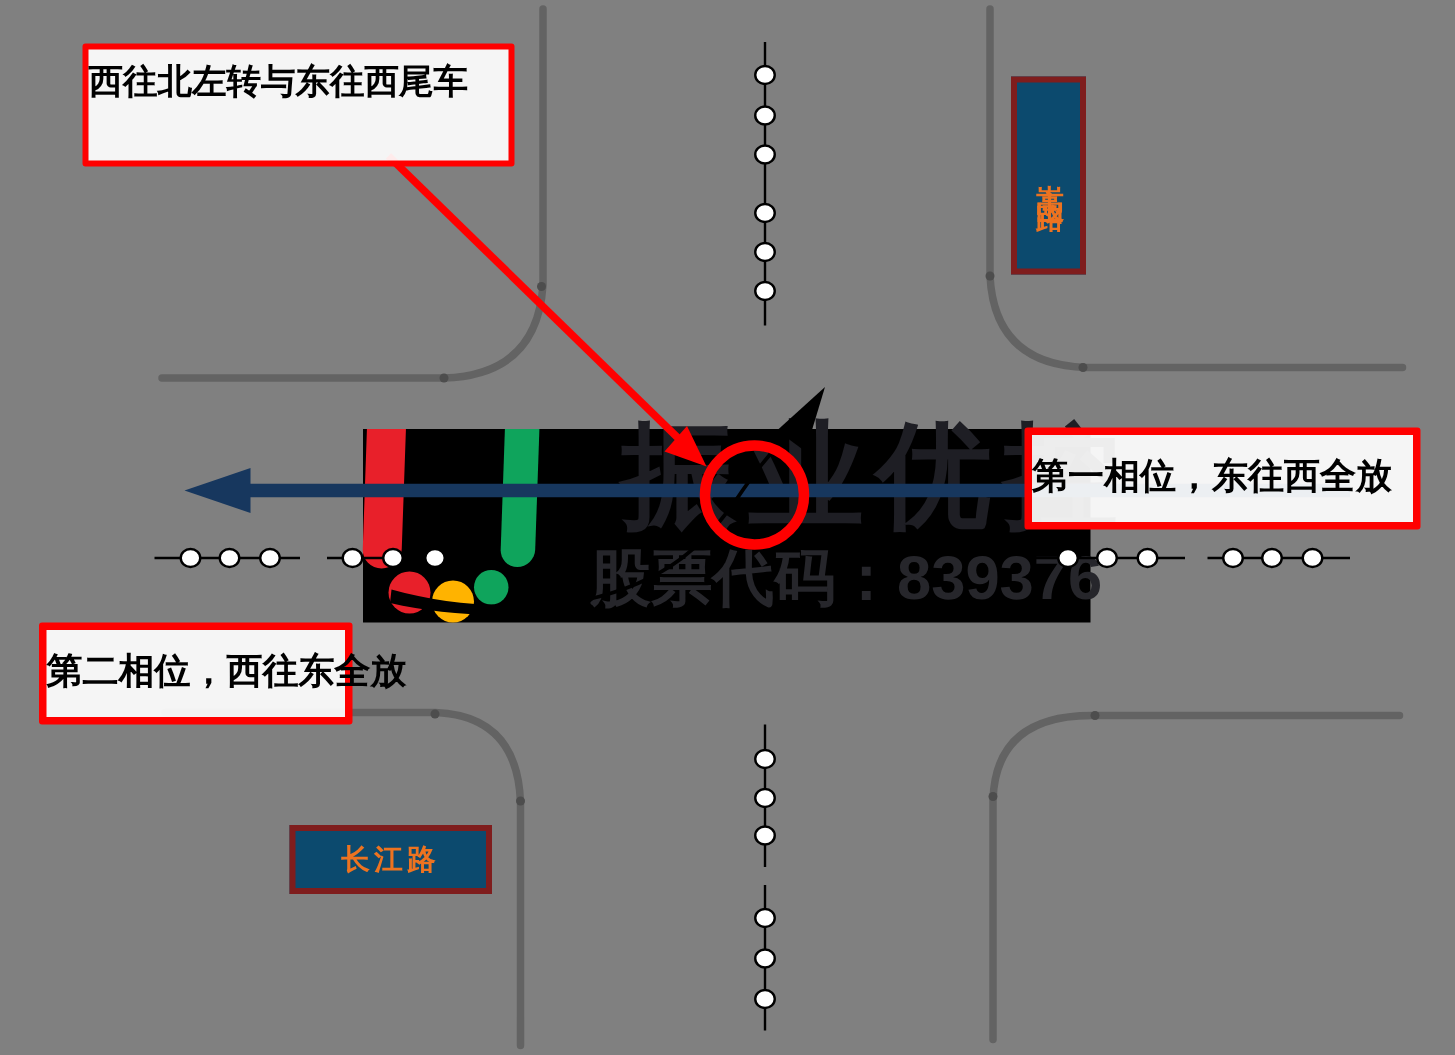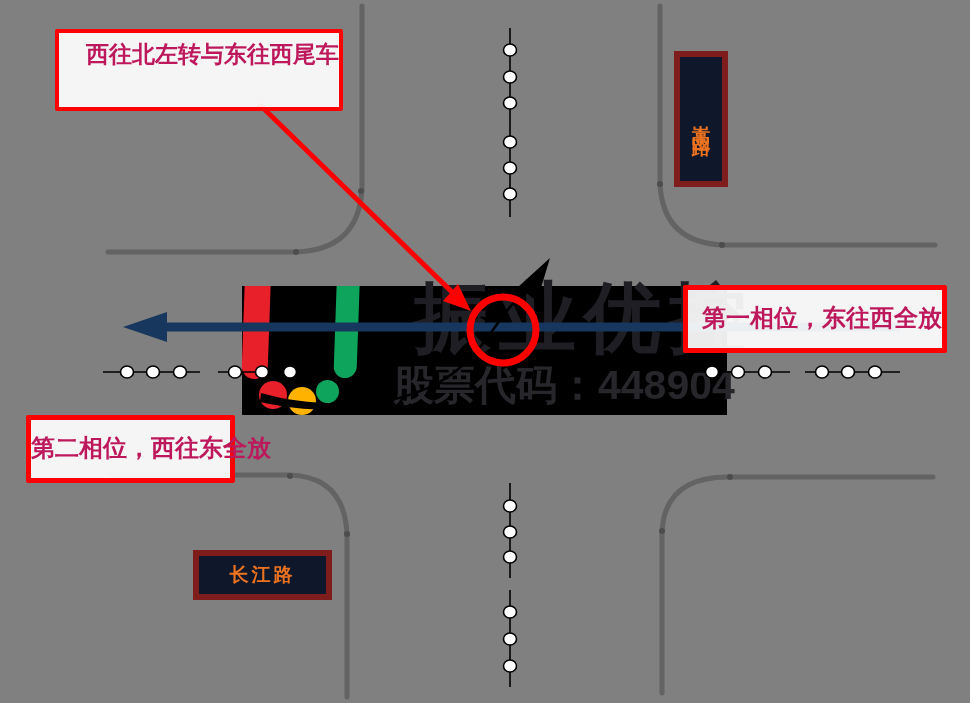--- a/index.html
+++ b/index.html
@@ -13,30 +13,30 @@
   .banner{position:absolute;left:242px;top:286px;width:485px;height:129px;background:#000;z-index:2;}
   .logo-red-bar{position:absolute;left:1px;top:0;width:26px;height:93px;background:#E8202A;border-radius:0 0 13px 13px;transform:skewX(-2deg);}
   .logo-red-dot{position:absolute;left:17px;top:95px;width:28px;height:28px;border-radius:50%;background:#E8202A;}
   .logo-yellow-dot{position:absolute;left:46px;top:101px;width:28px;height:28px;border-radius:50%;background:#FFB300;}
   .logo-green-bar{position:absolute;left:93px;top:0;width:23px;height:92px;background:#0FA45C;border-radius:0 0 12px 12px;transform:skewX(-2deg);}
   .logo-green-dot{position:absolute;left:74px;top:94px;width:23px;height:23px;border-radius:50%;background:#0FA45C;}
   .brand{position:absolute;left:136px;top:-7px;font-size:77px;line-height:1;font-weight:bold;letter-spacing:8px;color:#1E1E24;white-space:nowrap;margin-left:36px;}
   .stock{position:absolute;left:151px;top:79px;font-size:41px;line-height:1;font-weight:bold;color:#26262B;white-space:nowrap;}
 
   
-  .sign{position:absolute;background:#0f172a;border:6px solid #7f1d1d;display:flex;align-items:center;justify-content:center;z-index:2;}
+  .sign{position:absolute;background:#0c4a6e;border:4px solid #7f1d1d;display:flex;align-items:center;justify-content:center;z-index:2;}
   .sign-north{left:674px;top:51px;width:42px;height:124px;}
   .sign-north .sign-text{writing-mode:vertical-rl;text-orientation:upright;letter-spacing:7px;}
   .sign-south{left:193px;top:550px;width:127px;height:38px;}
   .sign-text{color:#ED7320;font-size:19px;font-weight:bold;font-family:"Liberation Serif","DejaVu Serif",serif;letter-spacing:3px;}
 
   
   .callout{position:absolute;background:rgba(255,255,255,0.92);border:5px solid #FF0000;border-radius:2px;
-    color:#be185d;font-weight:bold;font-family:"Liberation Serif","DejaVu Serif",serif;
-    text-align:right;z-index:4;box-sizing:border-box;}
+    color:#000000;font-weight:bold;font-family:"Liberation Serif","DejaVu Serif",serif;
+    text-align:left;z-index:4;box-sizing:border-box;}
   .callout-conflict{left:55px;top:29px;width:288px;height:82px;border-width:4px;font-size:23px;line-height:28px;padding-top:8px;}
   .callout-phase1{left:683px;top:285px;width:264px;height:68px;font-size:24px;line-height:57px;white-space:nowrap;}
   .callout-phase2{left:26px;top:415px;width:209px;height:68px;font-size:24px;line-height:57px;white-space:nowrap;}
 
   svg{display:block;}
   .overlay{z-index:3;}
   .roads{z-index:1;}
 </style>
 </head>
 <body>
@@ -62,21 +62,21 @@
     </g>
   </svg>
 
   <div class="banner">
     <div class="logo-red-bar"></div>
     <div class="logo-red-dot"></div>
     <div class="logo-yellow-dot"></div>
     <div class="logo-green-bar"></div>
     <div class="logo-green-dot"></div>
     <div class="brand">振业优控</div>
-    <div class="stock">股票代码：448904</div>
+    <div class="stock">股票代码：839376</div>
   </div>
 
   <div class="sign sign-north">
     <span class="sign-text">嵩山路</span>
   </div>
   <div class="sign sign-south">
     <span class="sign-text">长江路</span>
   </div>
 
   <svg class="layer overlay" width="970" height="703">

